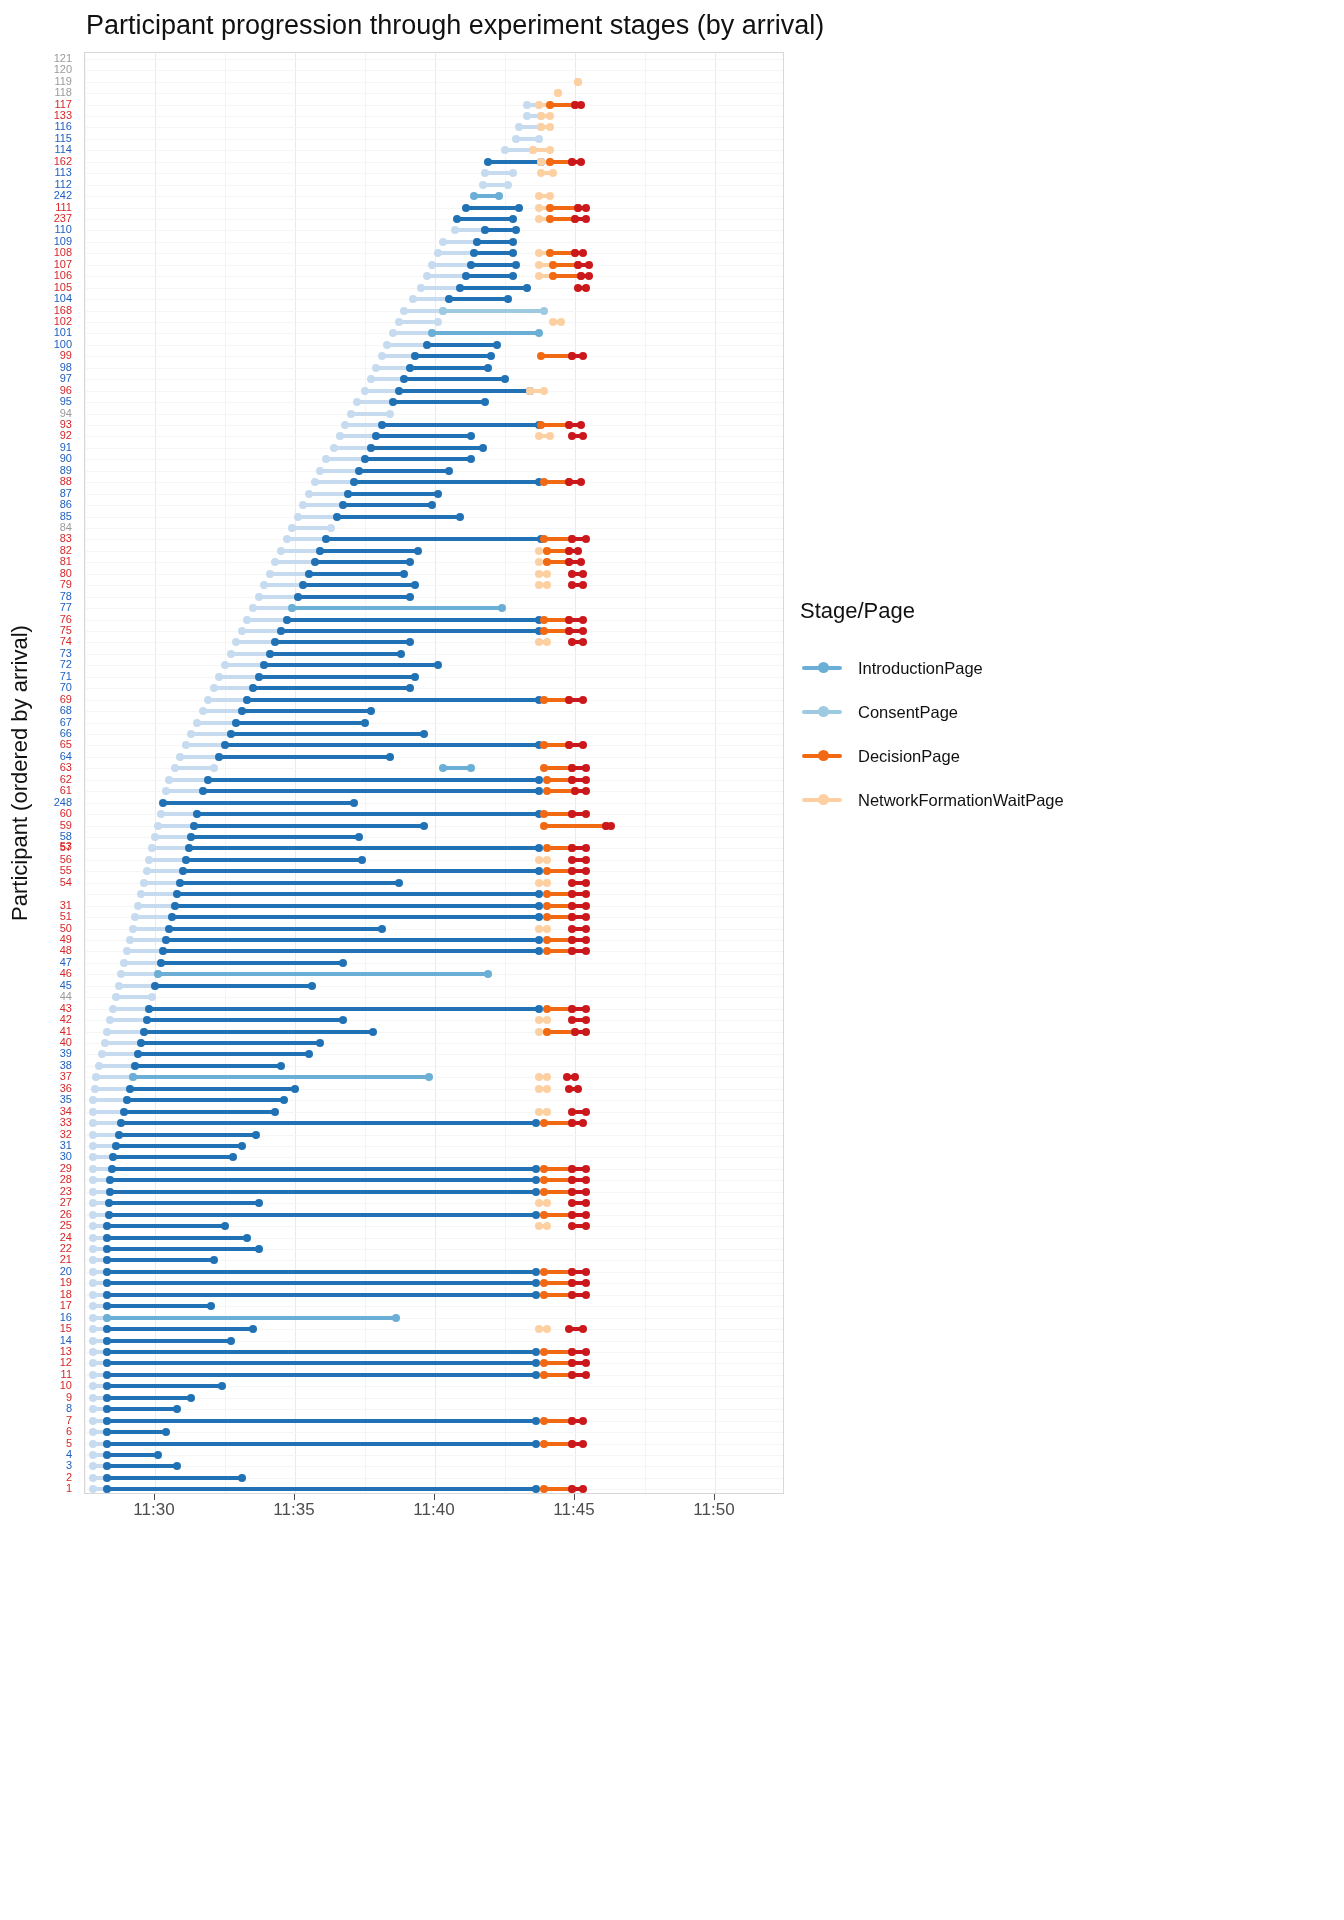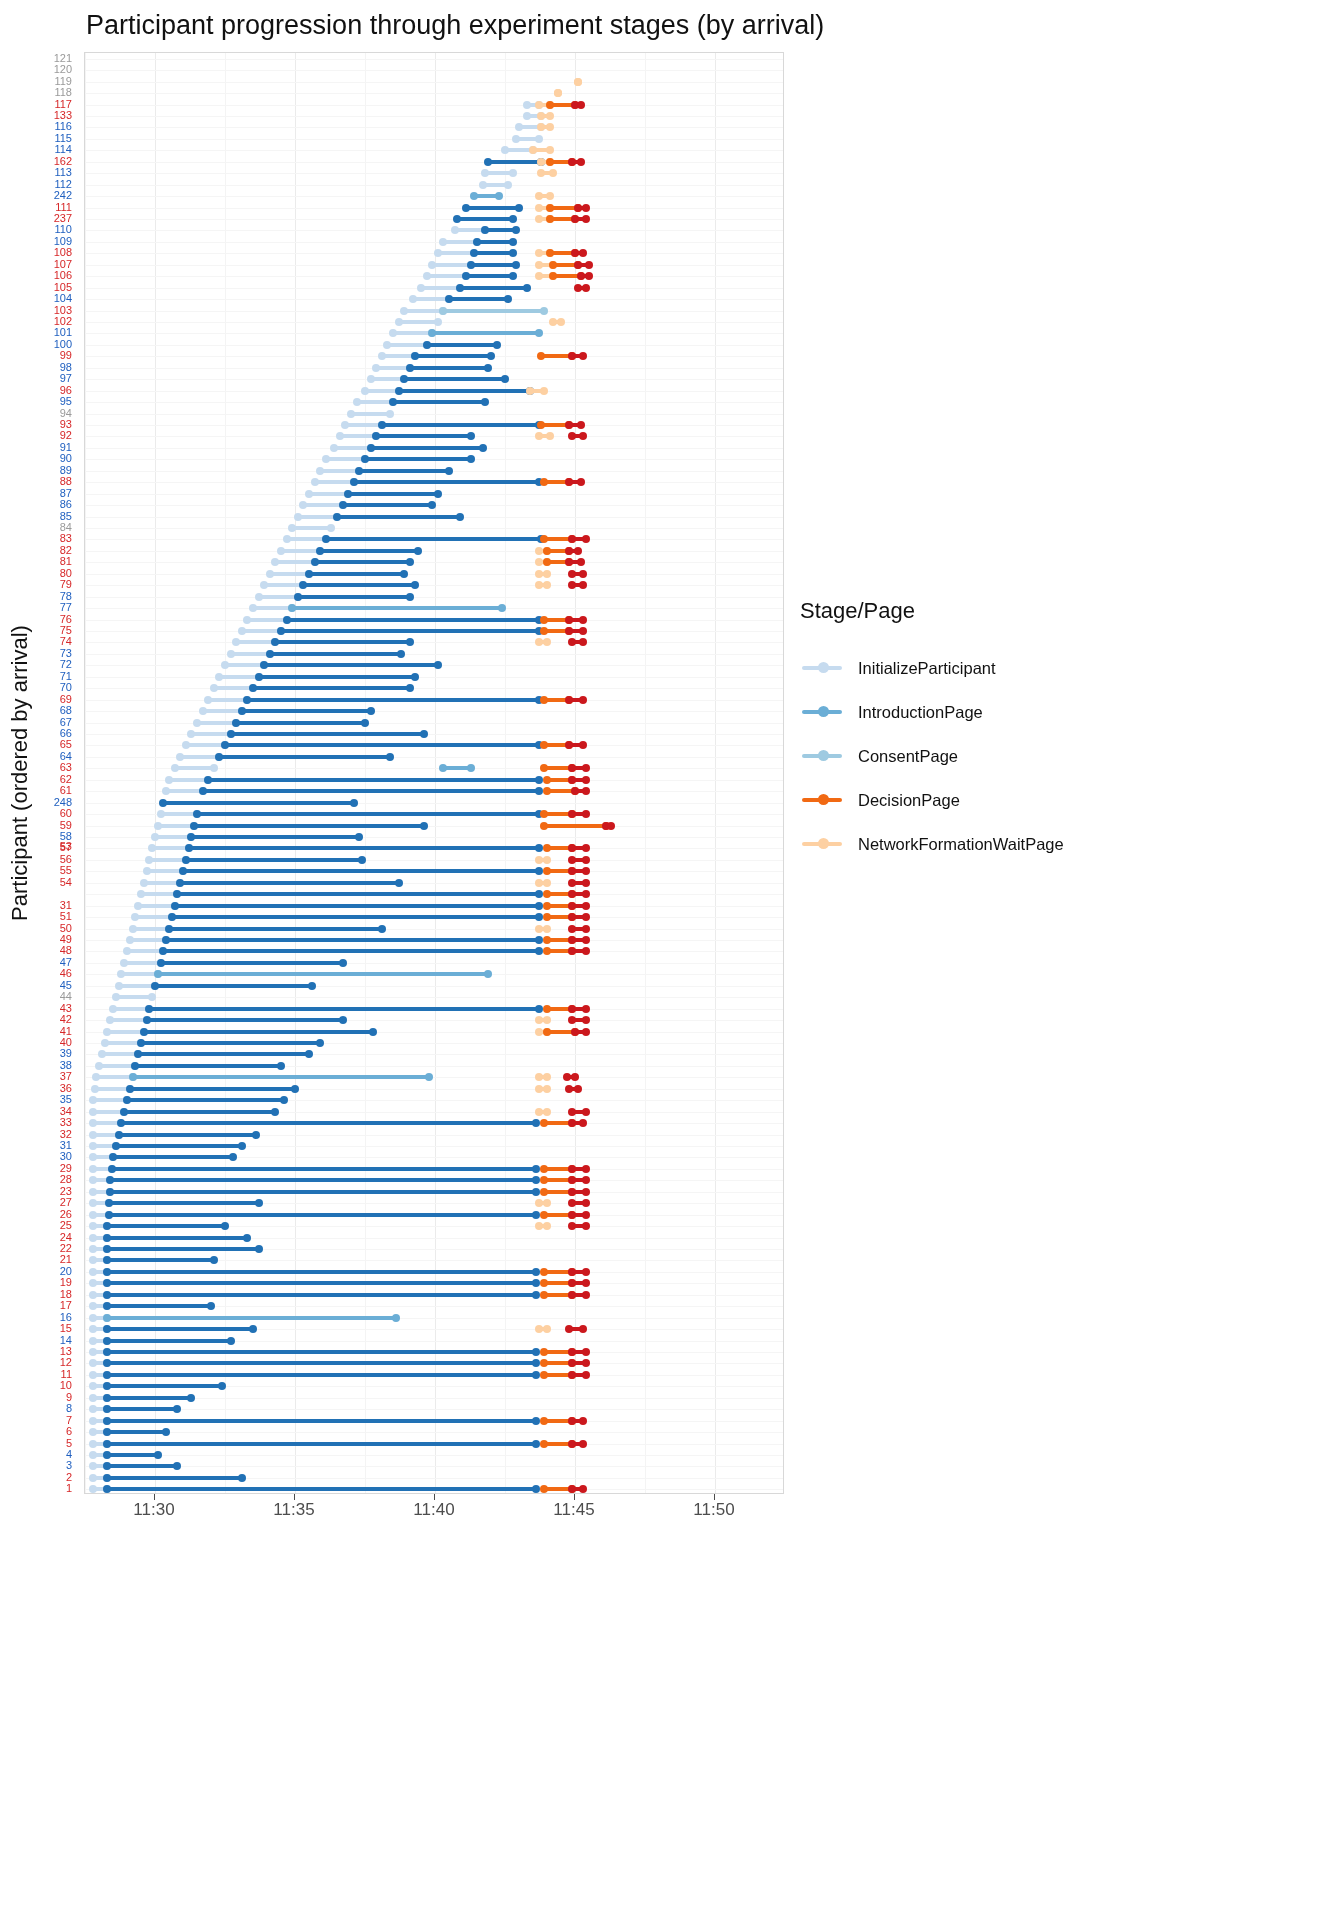--- a/index.html
+++ b/index.html
@@ -89,21 +89,21 @@
       <div class="ytick-label" style="top: 143.056px; right: 6px; color: rgb(31, 95, 191);">242</div>
       <div class="ytick-label" style="top: 154.5px; right: 6px; color: rgb(214, 39, 40);">111</div>
       <div class="ytick-label" style="top: 165.944px; right: 6px; color: rgb(214, 39, 40);">237</div>
       <div class="ytick-label" style="top: 177.389px; right: 6px; color: rgb(31, 95, 191);">110</div>
       <div class="ytick-label" style="top: 188.833px; right: 6px; color: rgb(31, 95, 191);">109</div>
       <div class="ytick-label" style="top: 200.278px; right: 6px; color: rgb(214, 39, 40);">108</div>
       <div class="ytick-label" style="top: 211.722px; right: 6px; color: rgb(214, 39, 40);">107</div>
       <div class="ytick-label" style="top: 223.167px; right: 6px; color: rgb(214, 39, 40);">106</div>
       <div class="ytick-label" style="top: 234.611px; right: 6px; color: rgb(214, 39, 40);">105</div>
       <div class="ytick-label" style="top: 246.056px; right: 6px; color: rgb(31, 95, 191);">104</div>
-      <div class="ytick-label" style="top: 257.5px; right: 6px; color: rgb(214, 39, 40);">103</div>
+      <div class="ytick-label" style="top: 257.5px; right: 6px; color: rgb(214, 39, 40);">168</div>
       <div class="ytick-label" style="top: 268.944px; right: 6px; color: rgb(214, 39, 40);">102</div>
       <div class="ytick-label" style="top: 280.389px; right: 6px; color: rgb(31, 95, 191);">101</div>
       <div class="ytick-label" style="top: 291.833px; right: 6px; color: rgb(31, 95, 191);">100</div>
       <div class="ytick-label" style="top: 303.278px; right: 6px; color: rgb(214, 39, 40);">99</div>
       <div class="ytick-label" style="top: 314.722px; right: 6px; color: rgb(31, 95, 191);">98</div>
       <div class="ytick-label" style="top: 326.167px; right: 6px; color: rgb(31, 95, 191);">97</div>
       <div class="ytick-label" style="top: 337.611px; right: 6px; color: rgb(214, 39, 40);">96</div>
       <div class="ytick-label" style="top: 349.056px; right: 6px; color: rgb(31, 95, 191);">95</div>
       <div class="ytick-label" style="top: 360.5px; right: 6px; color: rgb(154, 154, 154);">94</div>
       <div class="ytick-label" style="top: 371.944px; right: 6px; color: rgb(214, 39, 40);">93</div>
@@ -1450,27 +1450,20 @@
       <div class="xtick-label" style="left: 574px;">11:45</div>
       <div class="xtick-mark" style="left: 714px;"></div>
       <div class="xtick-label" style="left: 714px;">11:50</div>
     </div>
 
   <div id="legend">
     <div class="legend-title">Stage/Page</div>
     <div id="legend-items">
         <div class="legend-item">
           <div class="legend-key">
-            <div class="ln" style="background: rgb(198, 219, 239);"></div>
-            <div class="dot" style="background: rgb(198, 219, 239);"></div>
-          </div>
-          <div class="legend-label">InitializeParticipant</div>
-        </div>
-        <div class="legend-item">
-          <div class="legend-key">
             <div class="ln" style="background: rgb(107, 174, 214);"></div>
             <div class="dot" style="background: rgb(107, 174, 214);"></div>
           </div>
           <div class="legend-label">IntroductionPage</div>
         </div>
         <div class="legend-item">
           <div class="legend-key">
             <div class="ln" style="background: rgb(158, 202, 225);"></div>
             <div class="dot" style="background: rgb(158, 202, 225);"></div>
           </div>

